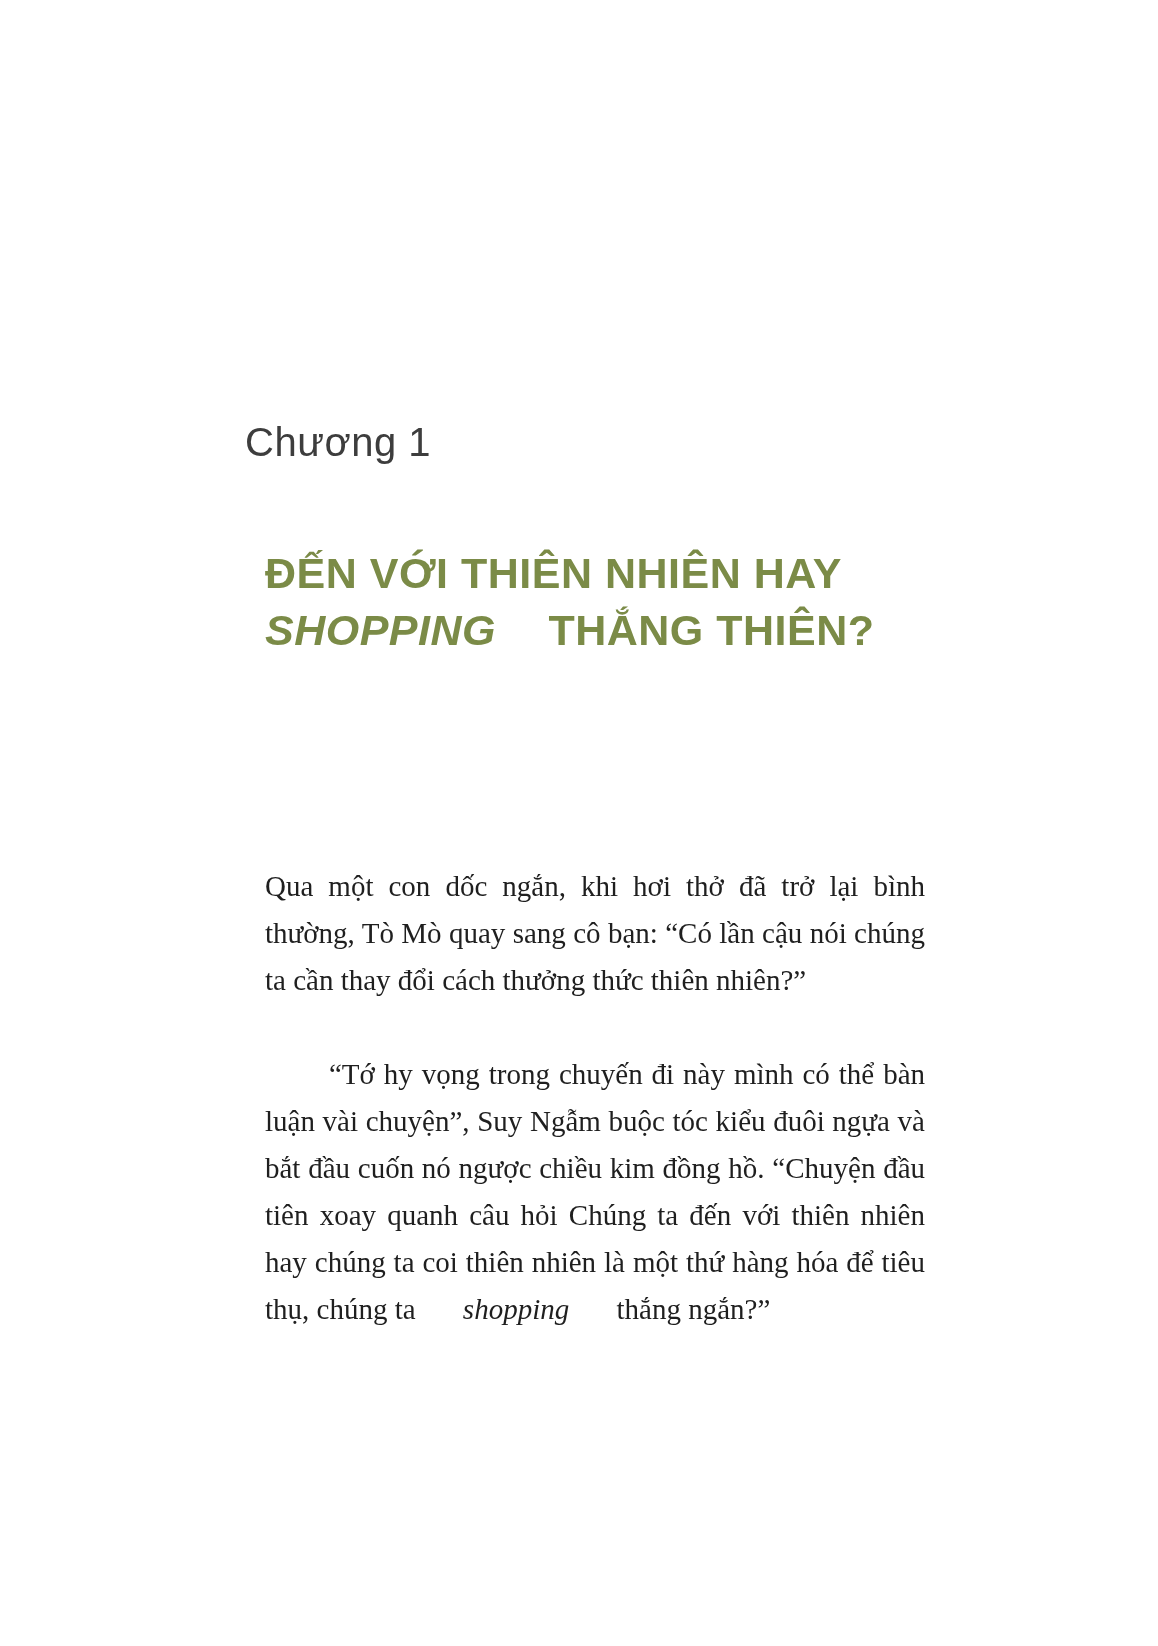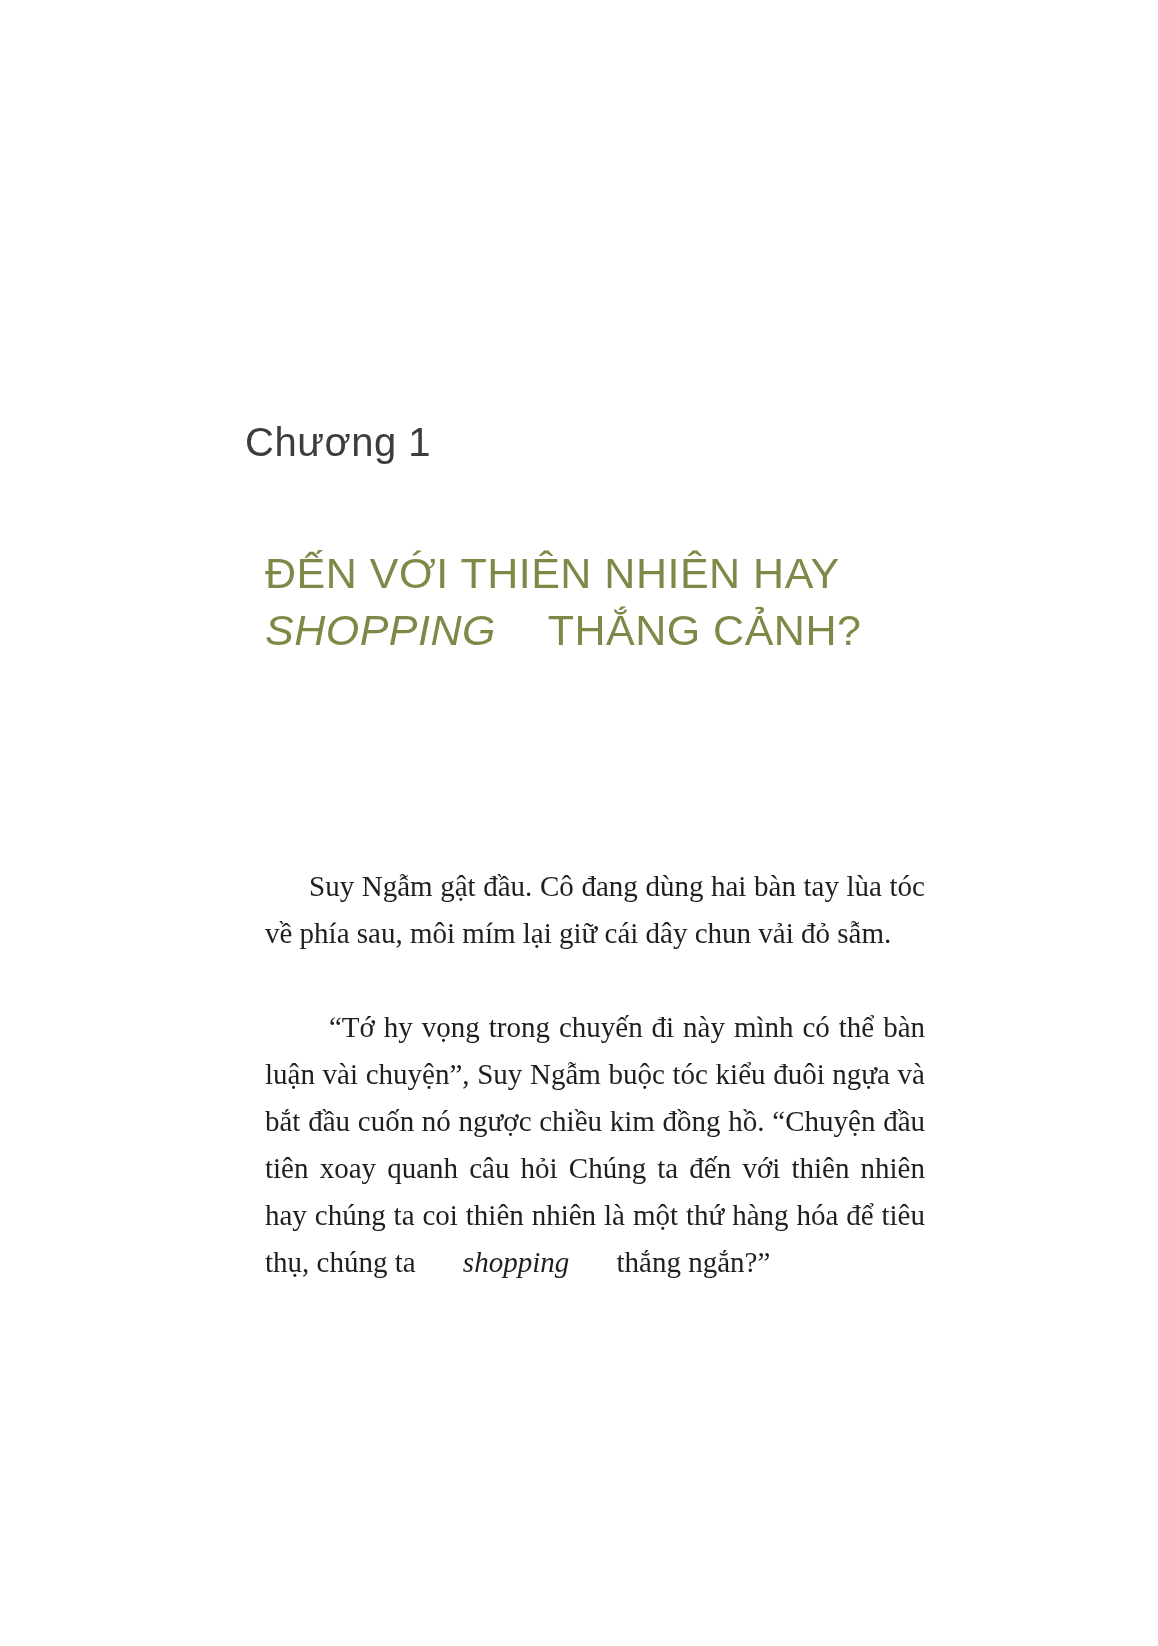--- a/index.html
+++ b/index.html
@@ -22,21 +22,21 @@
     font-family: "Liberation Sans", sans-serif;
     font-size: 40px;
     font-weight: 400;
     color: #3d3d3d;
     letter-spacing: 0.5px;
   }
   .chapter-title {
     margin-top: 48px;
     font-family: "Liberation Sans", sans-serif;
     font-size: 43px;
-    font-weight: 400;
+    font-weight: 700;
     color: #7b8b47;
     line-height: 1.32;
     letter-spacing: 0.5px;
   }
   .chapter-title .italic {
     font-style: italic;
   }
   .body-text {
     margin-top: 152px;
     font-family: "Liberation Serif", serif;
@@ -52,22 +52,22 @@
 </head>
 <body>
 
 <div class="page">
   <div class="content">
 
     <div class="chapter-label">Chương 1</div>
 
     <h1 class="chapter-title">
       <span>ĐẾN VỚI THIÊN NHIÊN HAY</span><br>
-      <span class="italic">SHOPPING</span><span> THẮNG CẢNH?</span>
+      <span class="italic">SHOPPING</span><span> THẮNG THIÊN?</span>
     </h1>
 
     <div class="body-text">
-      <p class="indent">Suy Ngẫm gật đầu. Cô đang dùng hai bàn tay lùa tóc về phía sau, môi mím lại giữ cái dây chun vải đỏ sẫm.</p>
+      <p>Qua một con dốc ngắn, khi hơi thở đã trở lại bình thường, Tò Mò quay sang cô bạn: “Có lần cậu nói chúng ta cần thay đổi cách thưởng thức thiên nhiên?”</p>
       <p class="indent"><span>“Tớ hy vọng trong chuyến đi này mình có thể bàn luận vài chuyện”, Suy Ngẫm buộc tóc kiểu đuôi ngựa và bắt đầu cuốn nó ngược chiều kim đồng hồ. “Chuyện đầu tiên xoay quanh câu hỏi Chúng ta đến với thiên nhiên hay chúng ta coi thiên nhiên là một thứ hàng hóa để tiêu thụ, chúng ta </span><span class="italic">shopping</span><span> thắng ngắn?”</span></p>
     </div>
 
   </div>
 </div>
 
 </body></html>

